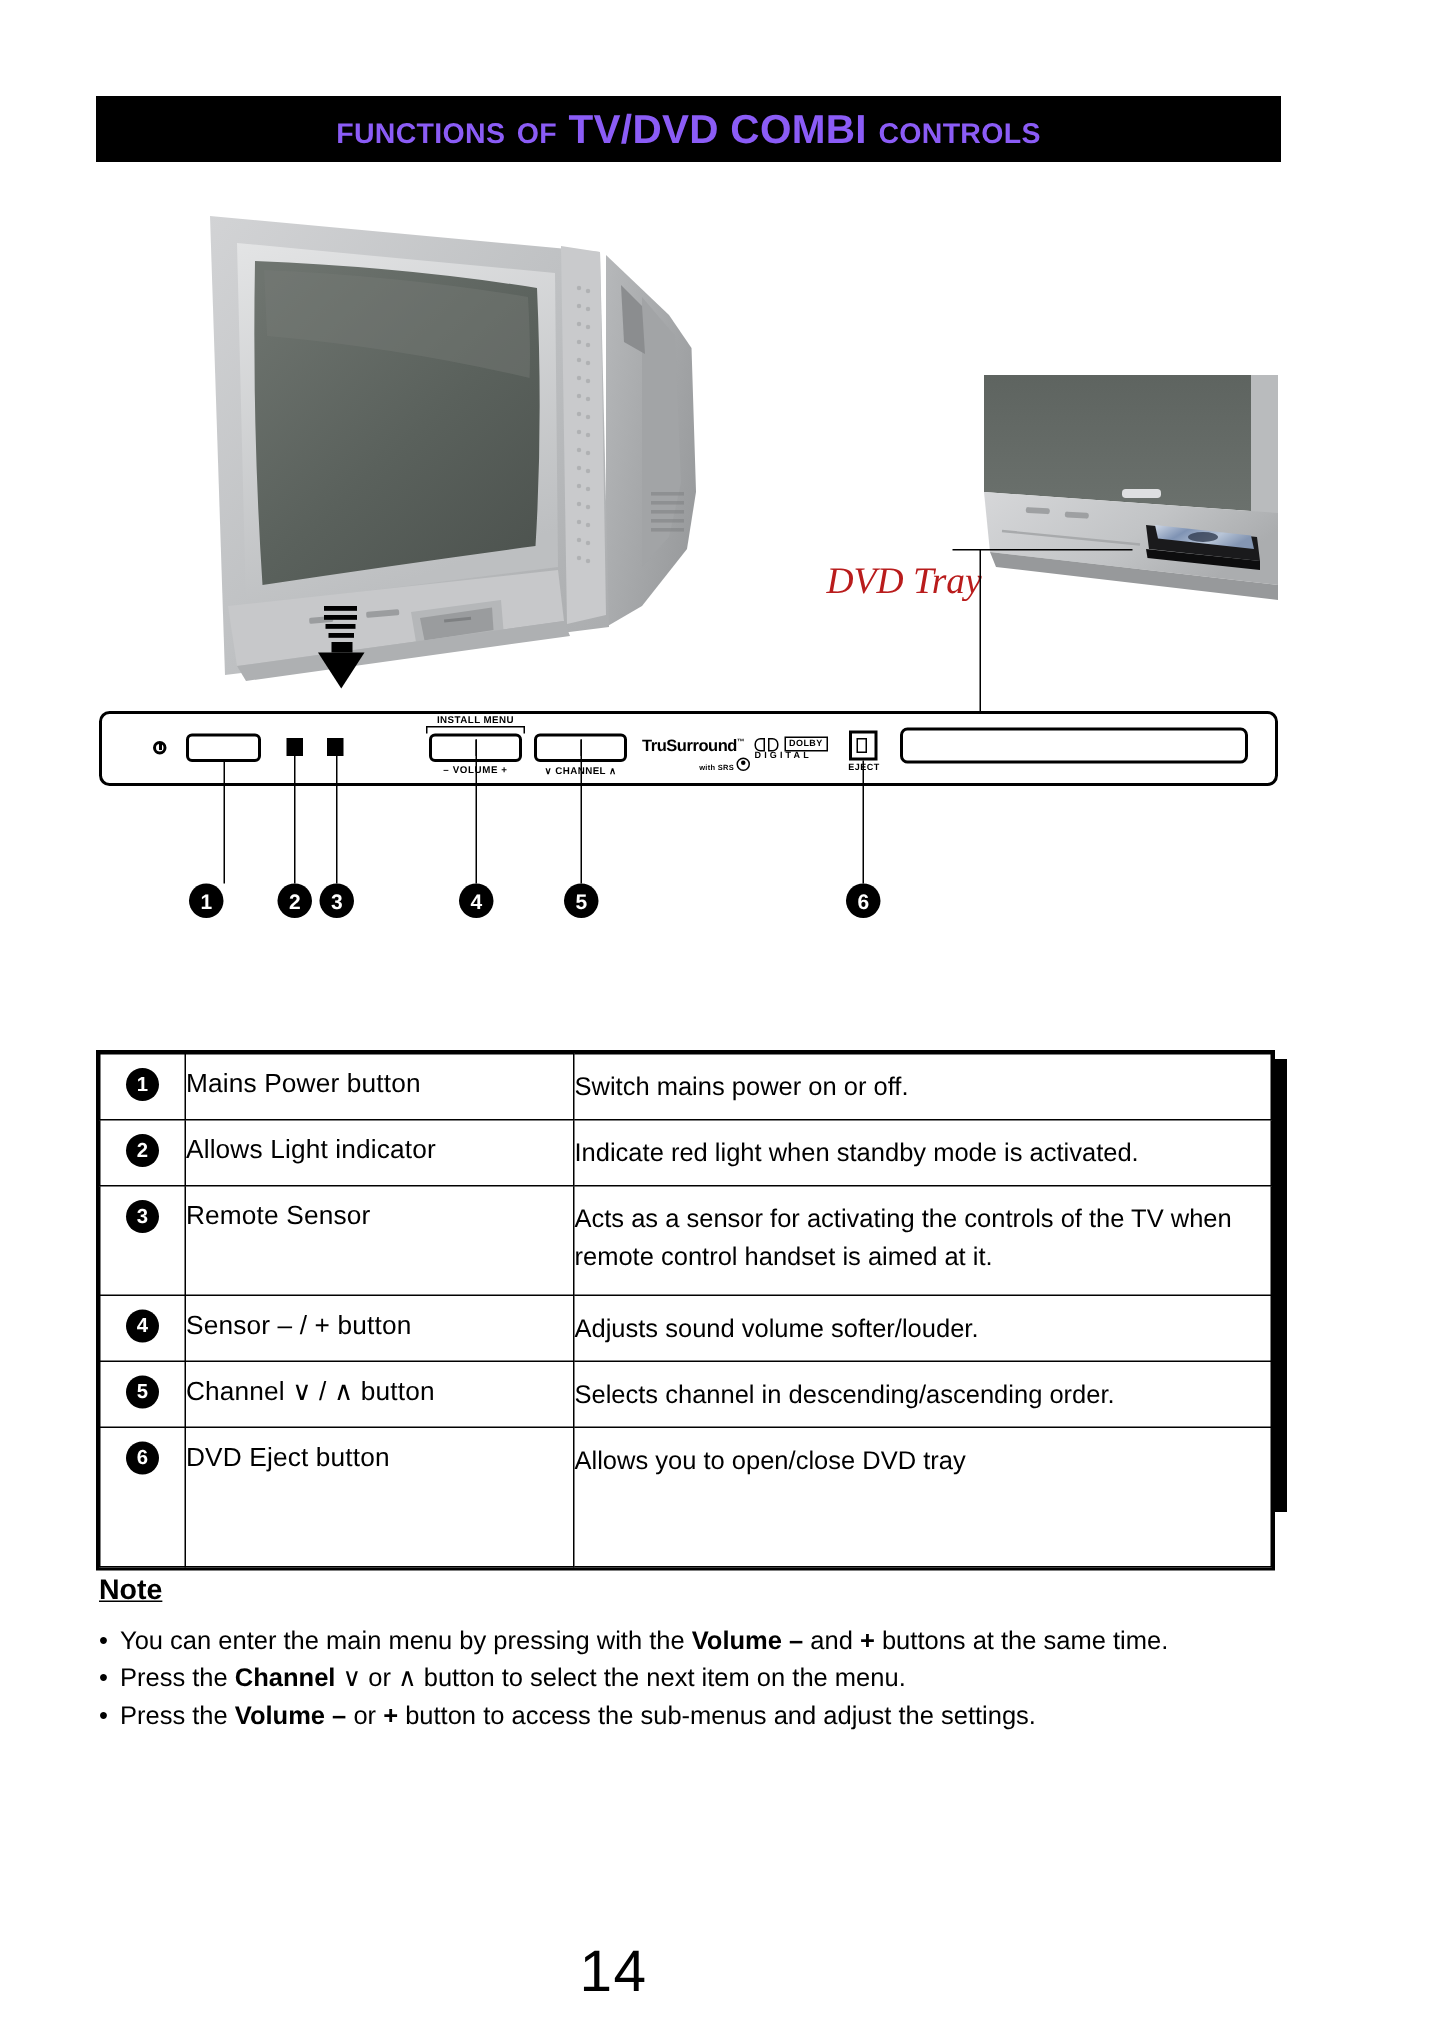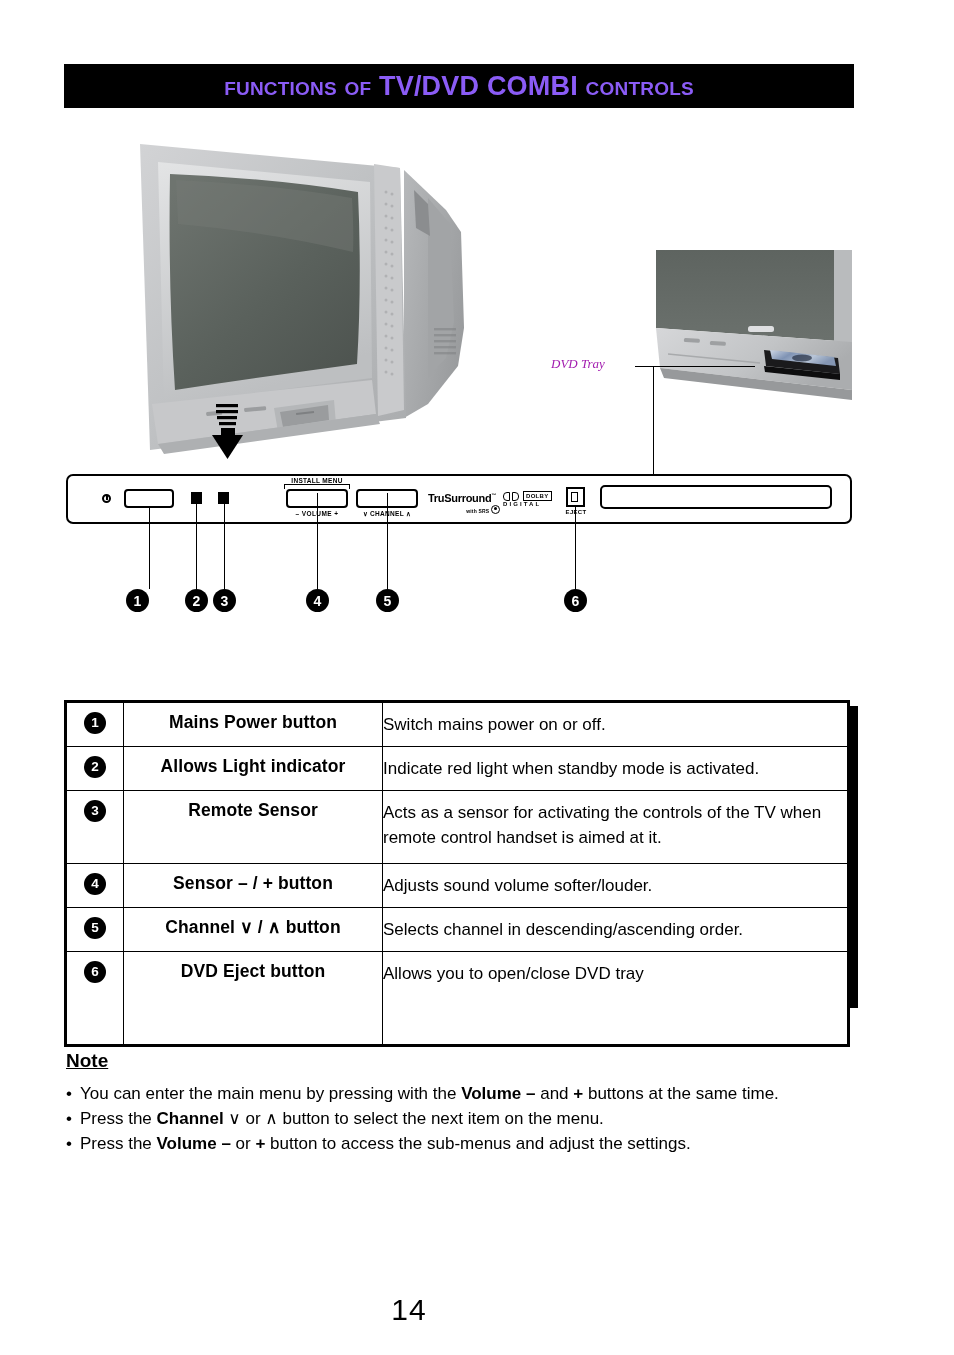--- a/index.html
+++ b/index.html
@@ -56,25 +56,25 @@
     left: 652px;
     top: 250px;
     width: 200px;
     height: 152px;
   }
 
   
   .dvd-tray-label {
     position: absolute;
     left: 551px;
-    top: 356px;
+    top: 374px;
     font-family: "Liberation Serif", serif;
     font-style: italic;
-    font-size: 13px;
-    color: #a21caf;
+    font-size: 25px;
+    color: #b91c1c;
     white-space: nowrap;
   }
   .callout-line-h {
     position: absolute;
     left: 635px;
     top: 366px;
     width: 120px;
     height: 0;
     border-top: 1.6px solid #000;
   }
@@ -389,24 +389,23 @@
     padding: 9px 0;
   }
   td.col-num {
     width: 56px;
     text-align: center;
     padding-top: 11px;
   }
   td.col-name {
     width: 258px;
     padding-left: 14px;
-    font-weight: bold;
+    font-weight: normal;
     font-size: 17.5px;
     letter-spacing: 0.1px;
-    text-align: center;
   }
   td.col-desc {
     padding-left: 18px;
     padding-right: 10px;
     font-size: 17px;
     line-height: 25px;
     font-weight: normal;
   }
   .num-badge {
     display: inline-flex;
@@ -450,21 +449,21 @@
   .note-text { flex: 1; }
   .note-text b { font-weight: bold; text-align: right; }
 
   
   .page-number {
     position: absolute;
     left: 0;
     top: 1293px;
     width: 818px;
     text-align: center;
-    font-size: 30px;
+    font-size: 39px;
     letter-spacing: 1px;
   }
 </style>
 </head>
 <body>
 
 <div class="header-bar">
   <div class="header-title">
     <span class="cap">Functions of </span><span class="cap" style="font-variant:normal;text-transform:none;">TV/DVD COMBI </span><span class="cap">Controls</span>
   </div>

